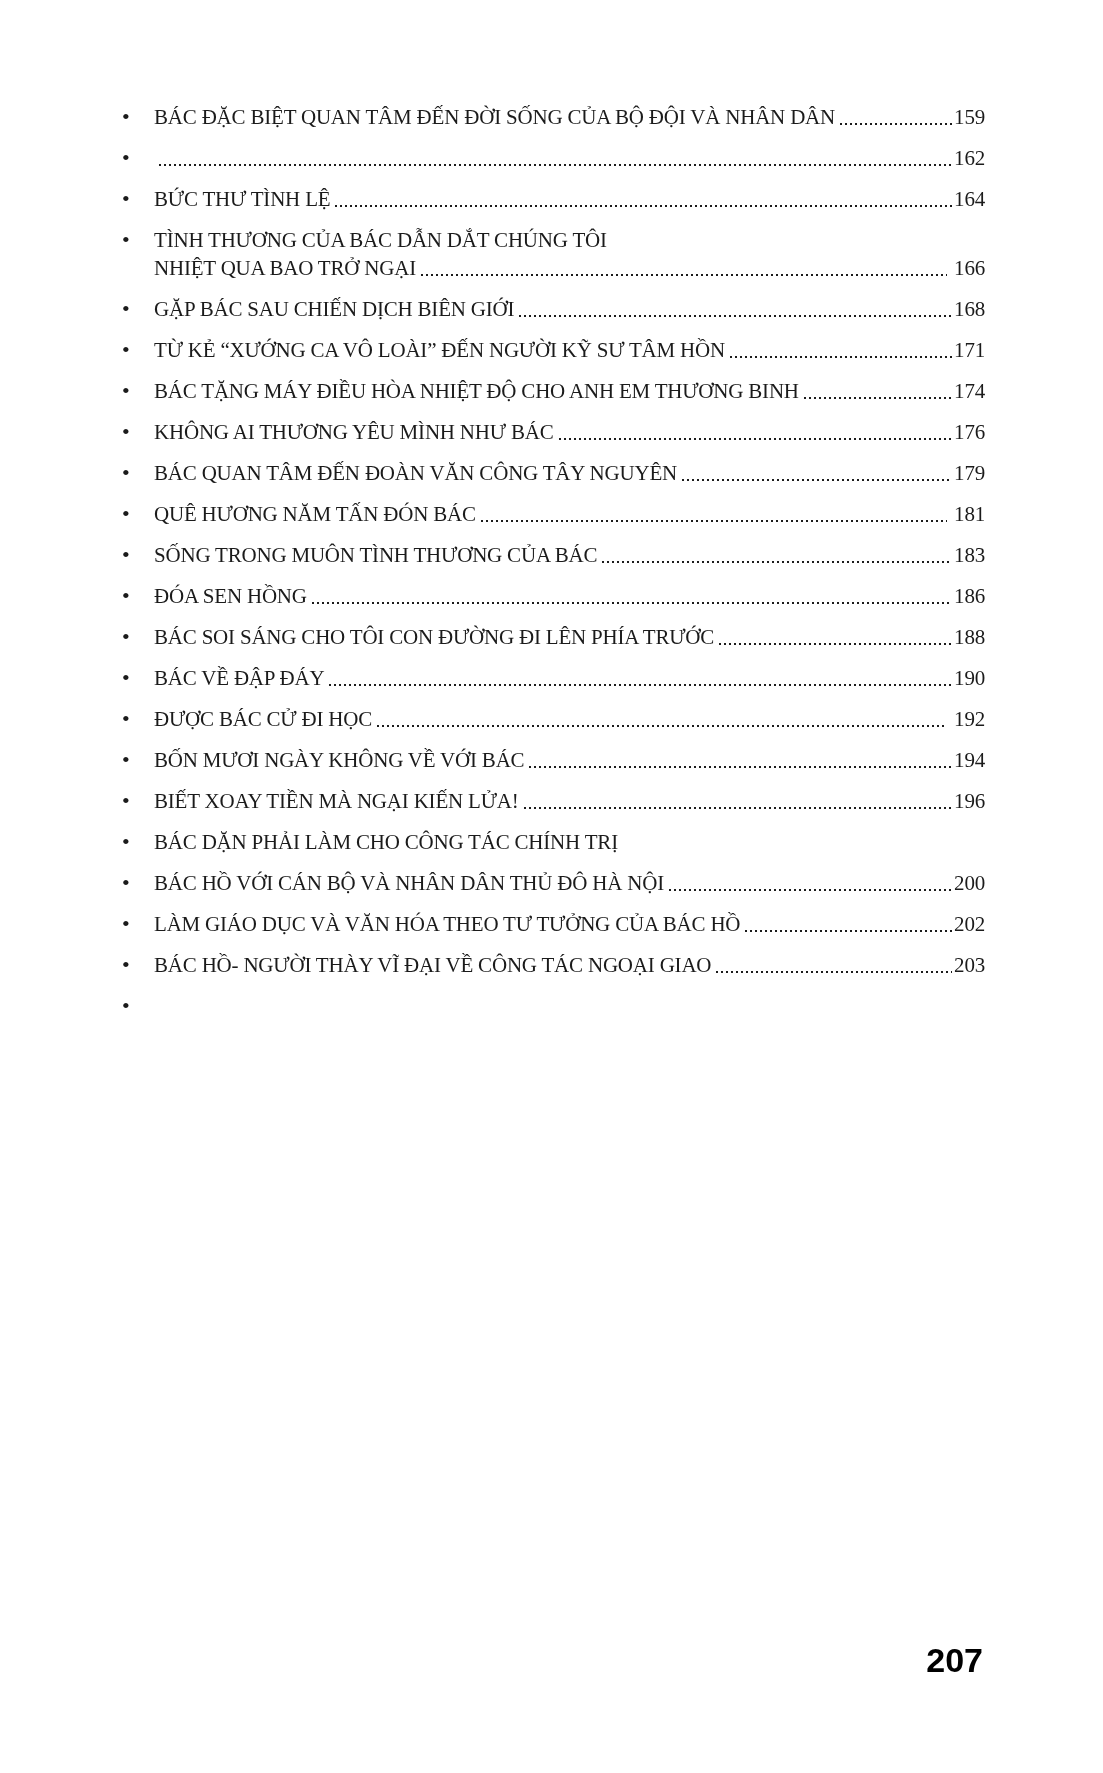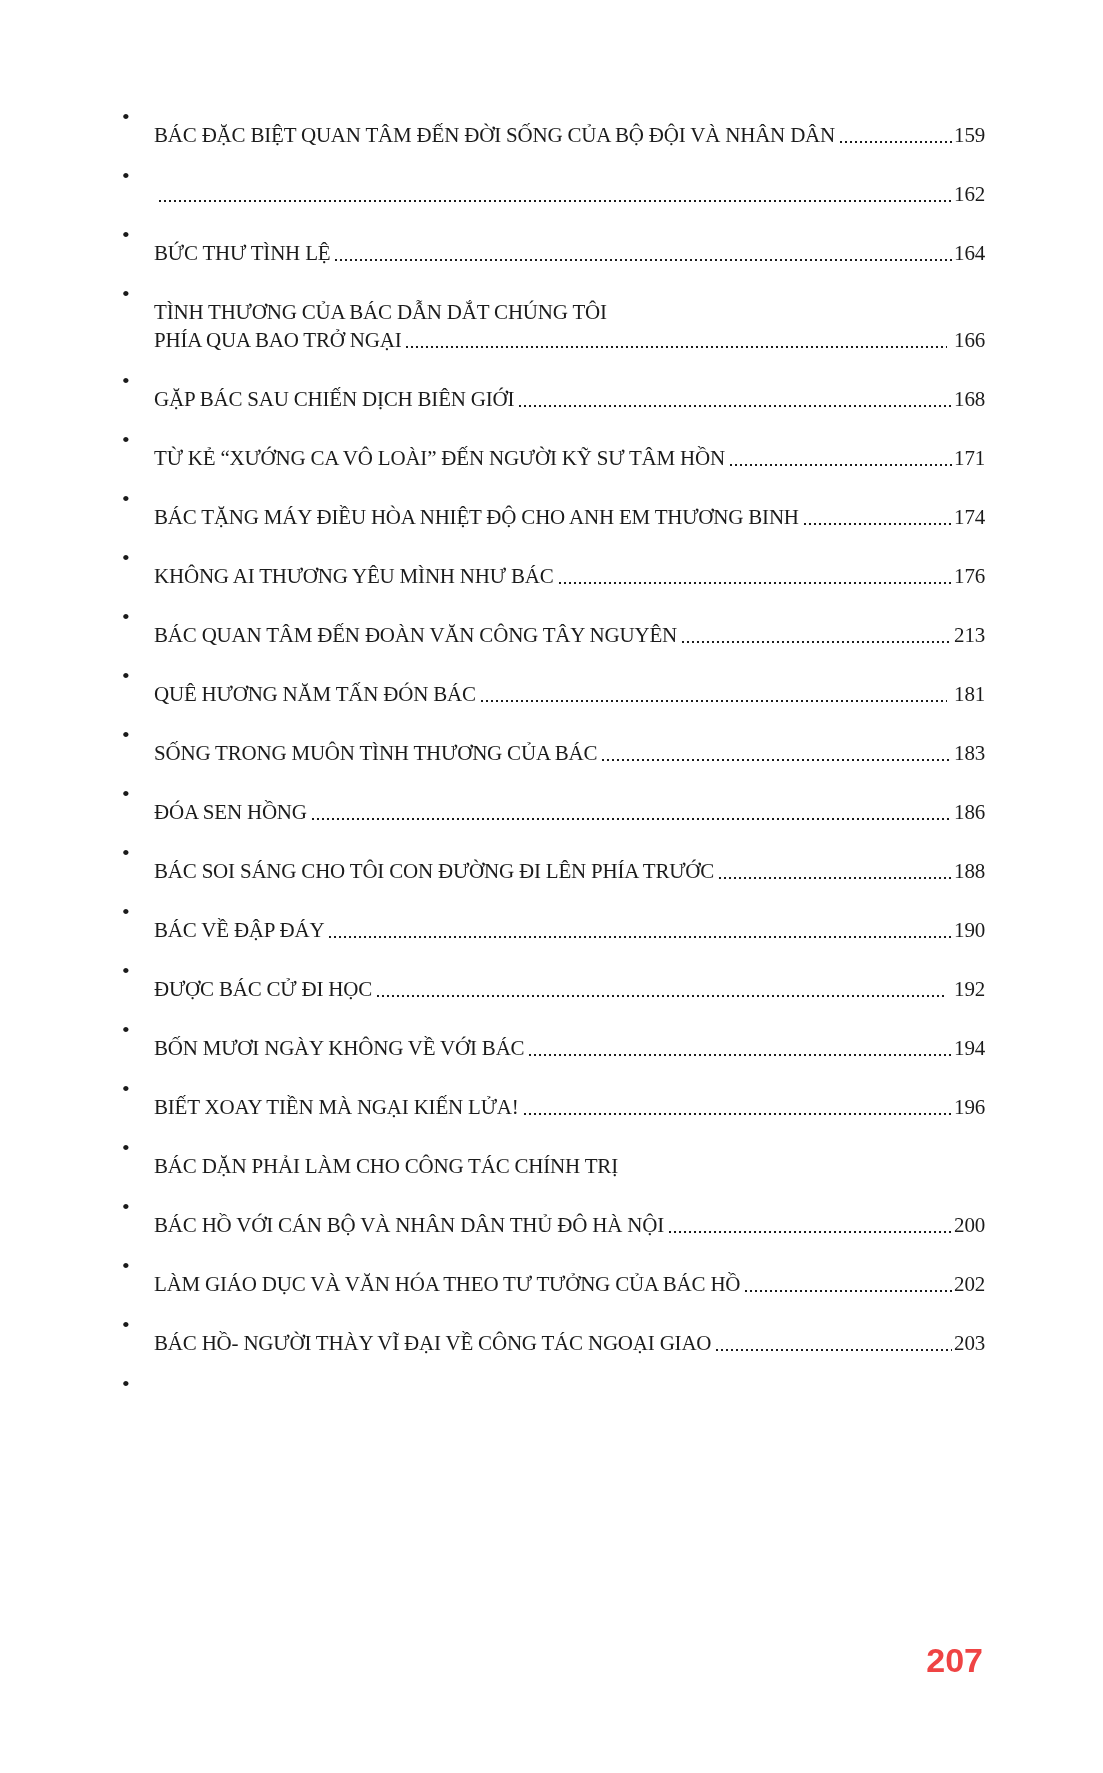--- a/index.html
+++ b/index.html
@@ -40,21 +40,20 @@
     width: 33px;
     line-height: 28px;
     font-size: 22px;
     text-align: left;
     padding-left: 1px;
     box-sizing: border-box;
   }
   .entry-body {
     flex: 1 1 auto;
     min-width: 0;
-    margin-top: 18px;
   }
   .line {
     display: flex;
     line-height: 28px;
     font-size: 21px;
     letter-spacing: -0.2px;
     white-space: nowrap;
   }
   .title {
     flex: 0 0 auto;
@@ -79,21 +78,21 @@
     text-align: center;
   }
   .folio {
     position: absolute;
     right: 120px;
     top: 1642px;
     font-family: "Liberation Sans", "DejaVu Sans", sans-serif;
     font-weight: bold;
     font-size: 34px;
     line-height: 36px;
-    color: #ef4444;
+    color: #000000;
     margin-left: 48px;
   }
 </style>
 </head>
 <body>
 
 <div class="page">
 
   <ul class="toc">
       <li class="entry">
@@ -125,21 +124,21 @@
           </div>
         </div>
     </li>
       <li class="entry">
       <span class="bullet">•</span>
       <div class="entry-body">
           <div class="line">
             <span class="title">TÌNH THƯƠNG CỦA BÁC DẪN DẮT CHÚNG TÔI</span>
           </div>
           <div class="line">
-            <span class="title">PHÍA QUA BAO TRỞ NGẠI</span>
+            <span class="title">NHIỆT QUA BAO TRỞ NGẠI</span>
             <span class="leader"></span>
             <span class="pagenum"> 166</span>
           </div>
         </div>
     </li>
       <li class="entry">
       <span class="bullet">•</span>
       <div class="entry-body">
           <div class="line">
             <span class="title">GẶP BÁC SAU CHIẾN DỊCH BIÊN GIỚI</span>
@@ -177,21 +176,21 @@
             <span class="pagenum">176</span>
           </div>
         </div>
     </li>
       <li class="entry">
       <span class="bullet">•</span>
       <div class="entry-body">
           <div class="line">
             <span class="title">BÁC QUAN TÂM ĐẾN ĐOÀN VĂN CÔNG TÂY NGUYÊN</span>
             <span class="leader"></span>
-            <span class="pagenum">213</span>
+            <span class="pagenum">179</span>
           </div>
         </div>
     </li>
       <li class="entry">
       <span class="bullet">•</span>
       <div class="entry-body">
           <div class="line">
             <span class="title">QUÊ HƯƠNG NĂM TẤN ĐÓN BÁC</span>
             <span class="leader"></span>
             <span class="pagenum"> 181</span>

